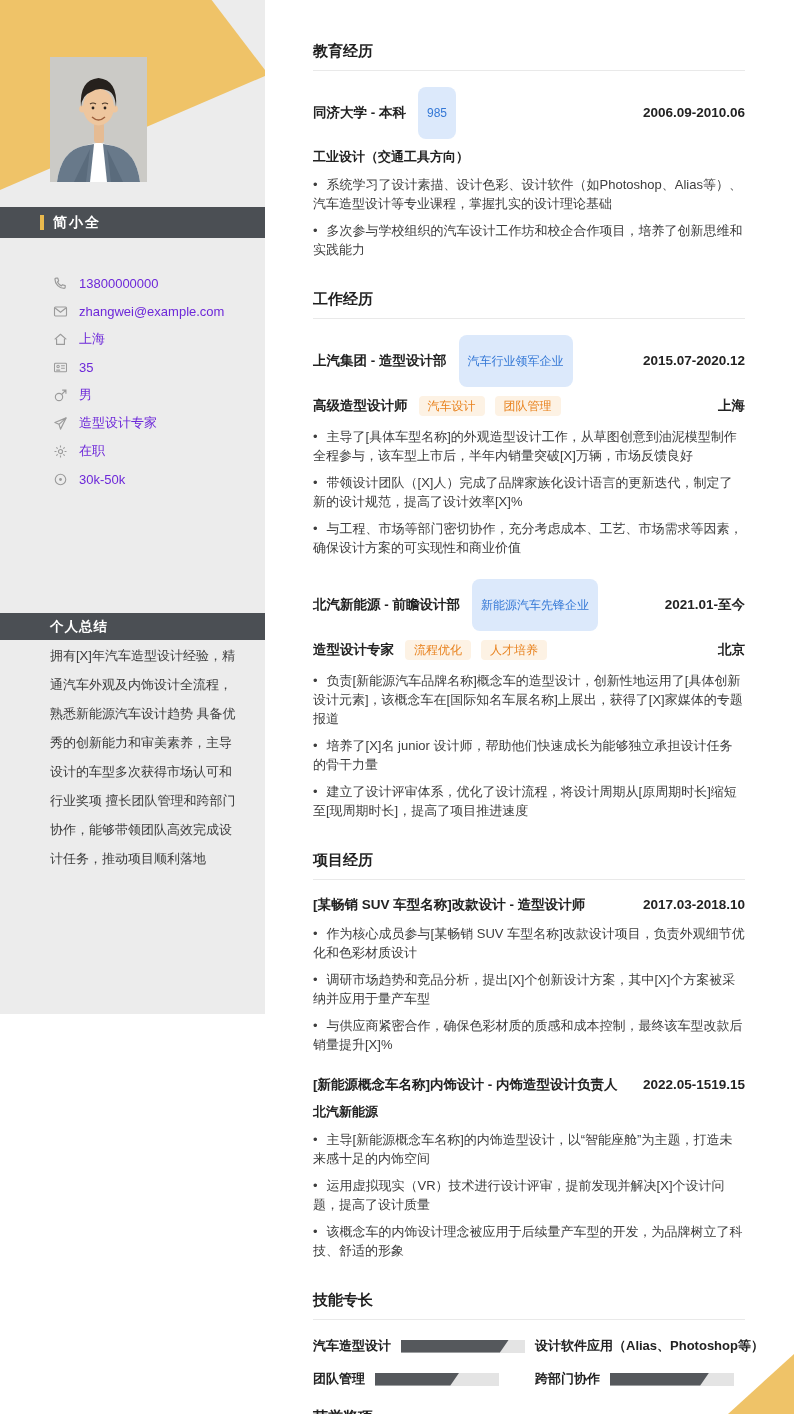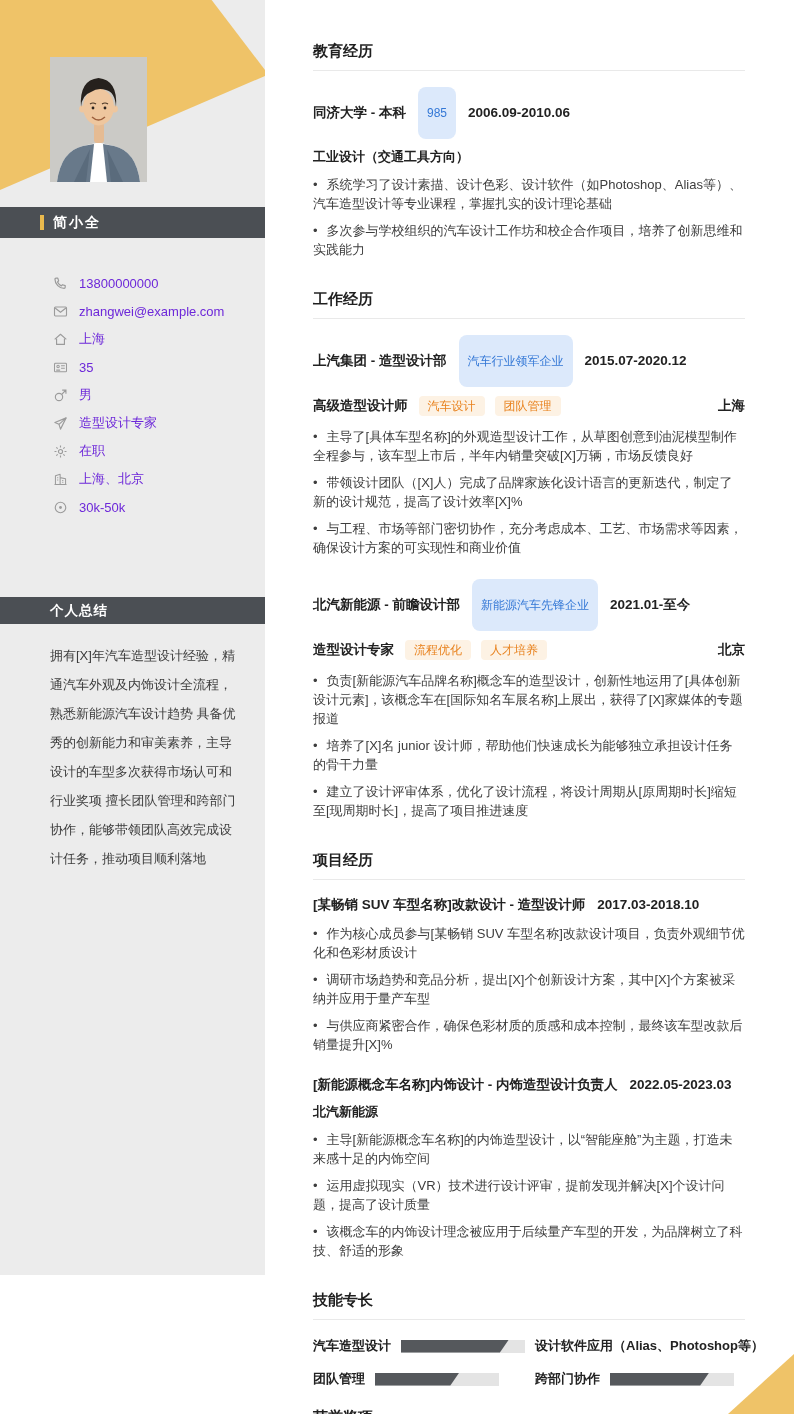--- a/index.html
+++ b/index.html
@@ -4,52 +4,52 @@
 <style>
   html,body{margin:0;padding:0;}
   body{
     width:794px;height:1414px;position:relative;background:#ffffff;
     font-family:"Liberation Sans","DejaVu Sans",sans-serif;
     color:#3d3d3d;overflow:hidden;
   }
   .page{position:absolute;inset:0;}
 
   
-  .sidebar{position:absolute;left:0;top:0;width:265px;height:1275px;background:#ececec;}
+  .sidebar{position:absolute;left:0;top:0;width:265px;height:1014px;background:#ececec;}
   .deco-yellow{position:absolute;left:0;top:0;width:265px;height:190px;background:#efc368;
     clip-path:polygon(0 0,100% 0,100% 40%,0 100%);}
   .deco-gray{position:absolute;left:210px;top:0;width:55px;height:70px;background:#ececec;
     clip-path:polygon(3% 0,100% 0,100% 100%);}
   .photo{position:absolute;left:50px;top:57px;width:97px;height:125px;overflow:hidden;}
   .photo svg{display:block;width:100%;height:100%;}
 
   .namebar{position:absolute;left:0;top:207px;width:265px;height:31px;background:#4b4f54;
     display:flex;align-items:center;}
   .name-accent{width:4px;height:15px;background:#e9b94d;margin-left:40px;margin-right:9px;flex:0 0 auto;}
   .name{color:#ffffff;font-size:14px;font-weight:700;letter-spacing:2px;}
 
   .contacts{position:absolute;left:53px;top:269px;}
   .contact-row{display:flex;align-items:center;height:28px;}
   .contact-icon{width:15px;height:15px;margin-right:11px;color:#9b9b9b;display:flex;flex:0 0 auto;}
   .contact-icon svg{width:100%;height:100%;}
   .contact-text{font-size:13px;color:#6d28d9;white-space:nowrap;}
 
-  .summary-bar{position:absolute;left:0;top:597px;width:265px;height:27px;background:#4b4f54;
+  .summary-bar{position:absolute;left:0;top:613px;width:265px;height:27px;background:#4b4f54;
     display:flex;align-items:center;}
   .summary-title{color:#ffffff;font-weight:700;font-size:13.5px;margin-left:50px;letter-spacing:1px;}
   .summary-text{position:absolute;left:50px;top:641px;width:190px;font-size:13px;line-height:29px;color:#3c3c3c;}
 
   
   .main{position:absolute;left:313px;top:43px;width:432px;}
   .section{margin-bottom:32px;}
   .section-title{font-size:15px;font-weight:700;color:#1f1f1f;margin:0 0 16px;
     padding:0 0 11px;border-bottom:1px solid #e9e9e9;line-height:16px;}
 
   .entry:not(:last-child){margin-bottom:22px;}
-  .entry-head{display:flex;align-items:center;line-height:18px;margin-bottom:9px;}
+  .entry-head{display:flex;justify-content:space-between;align-items:center;line-height:18px;margin-bottom:9px;}
   .entry-title-wrap{display:flex;align-items:center;min-width:0;}
   .entry-title{font-size:13.5px;font-weight:700;color:#222;white-space:nowrap;}
   .entry-date{font-size:13.5px;font-weight:700;color:#222;white-space:nowrap;margin-left:12px;}
   .sub-title{font-size:13px;font-weight:700;color:#222;margin:0 0 8px;line-height:18px;}
   .sub-head{display:flex;justify-content:space-between;align-items:center;line-height:18px;margin:0 0 10px;}
 
   .badge-blue{background:#dce9fb;color:#3478d6;font-size:12px;line-height:12px;
     padding:20px 9px;border-radius:8px;margin-left:12px;white-space:nowrap;}
   .tags{display:flex;gap:10px;margin-left:11px;}
   .badge-orange{background:#fdf2e4;color:#e8821e;font-size:12px;line-height:12px;
@@ -171,29 +171,20 @@
     <span class="contact-icon">
             <svg viewBox="0 0 16 16" fill="none" stroke="currentColor" stroke-width="1.2">
               <circle cx="8" cy="8" r="2.2"></circle>
               <path d="M8 1.6v2.1M8 12.3v2.1M1.6 8h2.1M12.3 8h2.1M3.5 3.5 5 5M11 11l1.5 1.5M12.5 3.5 11 5M5 11l-1.5 1.5"></path>
             </svg>
           </span>
     <span class="contact-text">在职</span>
   </div>
         <div class="contact-row">
     <span class="contact-icon">
-            <svg viewBox="0 0 16 16" fill="none" stroke="currentColor" stroke-width="1.1" stroke-linejoin="round">
-              <path d="M2.6 13.4V3.9l5-1.4v10.9M7.6 6l5.8 1.2v6.2M1.6 13.4h12.8"></path>
-              <path d="M4.4 6.2h1.2M4.4 8.6h1.2M9.8 9h1.2M9.8 11h1.2"></path>
-            </svg>
-          </span>
-    <span class="contact-text">上海、北京</span>
-  </div>
-        <div class="contact-row">
-    <span class="contact-icon">
             <svg viewBox="0 0 16 16" fill="none" stroke="currentColor" stroke-width="1.2">
               <circle cx="8" cy="8" r="5.6"></circle>
               <circle cx="8" cy="8" r="1.5" fill="currentColor" stroke="none"></circle>
             </svg>
           </span>
     <span class="contact-text">30k-50k</span>
   </div>
       </div>
 
     <div class="summary-bar">
@@ -288,21 +279,21 @@
     </div>
     <div class="bullets">
               <div class="bullet"><span class="dot">•</span><span>作为核心成员参与[某畅销 SUV 车型名称]改款设计项目，负责外观细节优化和色彩材质设计</span></div>
               <div class="bullet"><span class="dot">•</span><span>调研市场趋势和竞品分析，提出[X]个创新设计方案，其中[X]个方案被采纳并应用于量产车型</span></div>
               <div class="bullet"><span class="dot">•</span><span>与供应商紧密合作，确保色彩材质的质感和成本控制，最终该车型改款后销量提升[X]%</span></div>
             </div>
   </div>
           <div class="entry">
     <div class="entry-head">
       <span class="entry-title">[新能源概念车名称]内饰设计 - 内饰造型设计负责人</span>
-      <span class="entry-date">2022.05-2023.03</span>
+      <span class="entry-date">2022.05-1519.15</span>
     </div>
     <div class="sub-title">北汽新能源</div>
     <div class="bullets">
               <div class="bullet"><span class="dot">•</span><span>主导[新能源概念车名称]的内饰造型设计，以“智能座舱”为主题，打造未来感十足的内饰空间</span></div>
               <div class="bullet"><span class="dot">•</span><span>运用虚拟现实（VR）技术进行设计评审，提前发现并解决[X]个设计问题，提高了设计质量</span></div>
               <div class="bullet"><span class="dot">•</span><span>该概念车的内饰设计理念被应用于后续量产车型的开发，为品牌树立了科技、舒适的形象</span></div>
             </div>
   </div>
         </div>
     </section>

